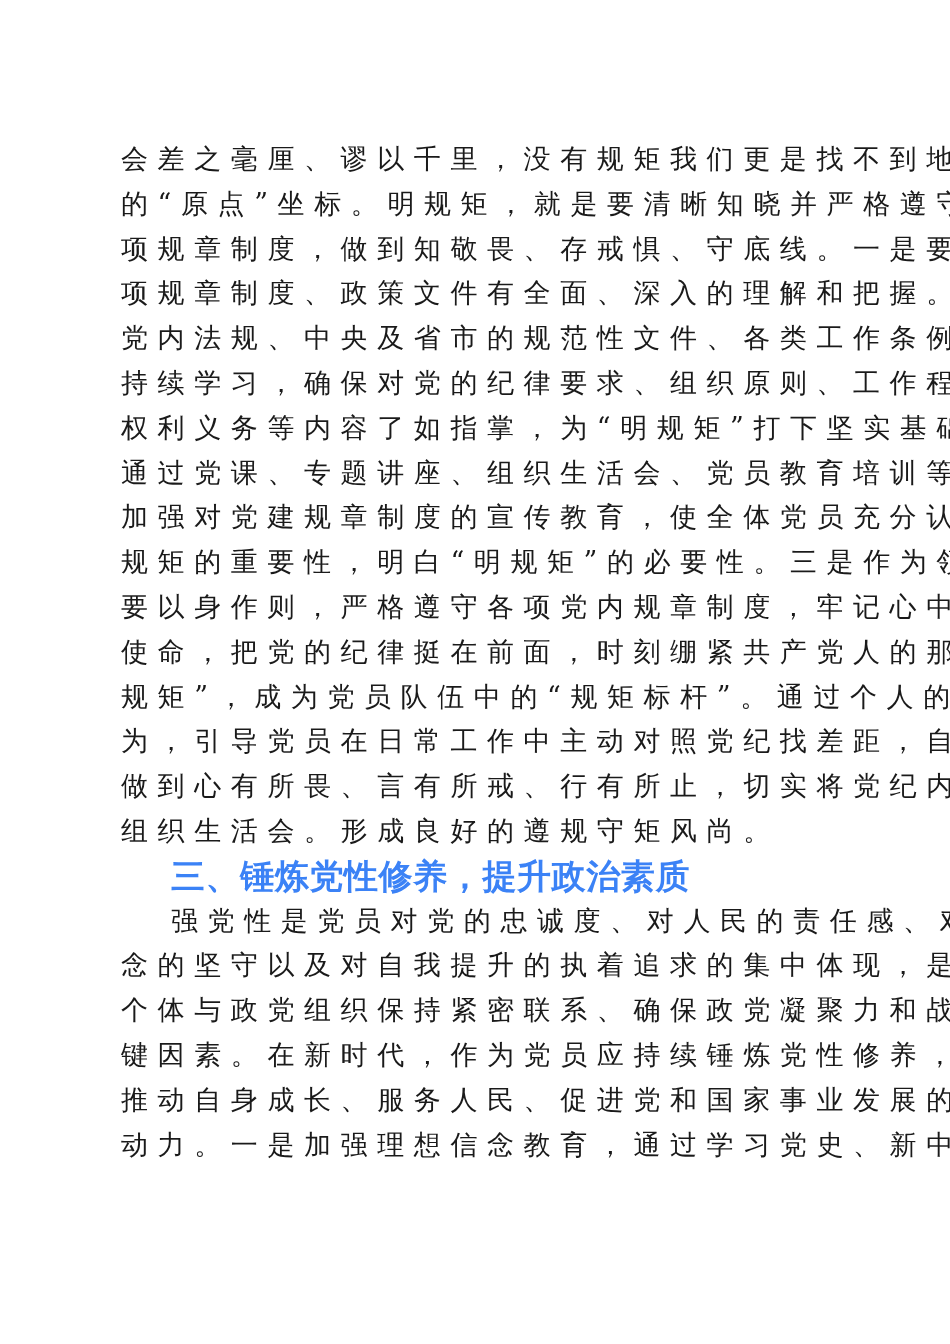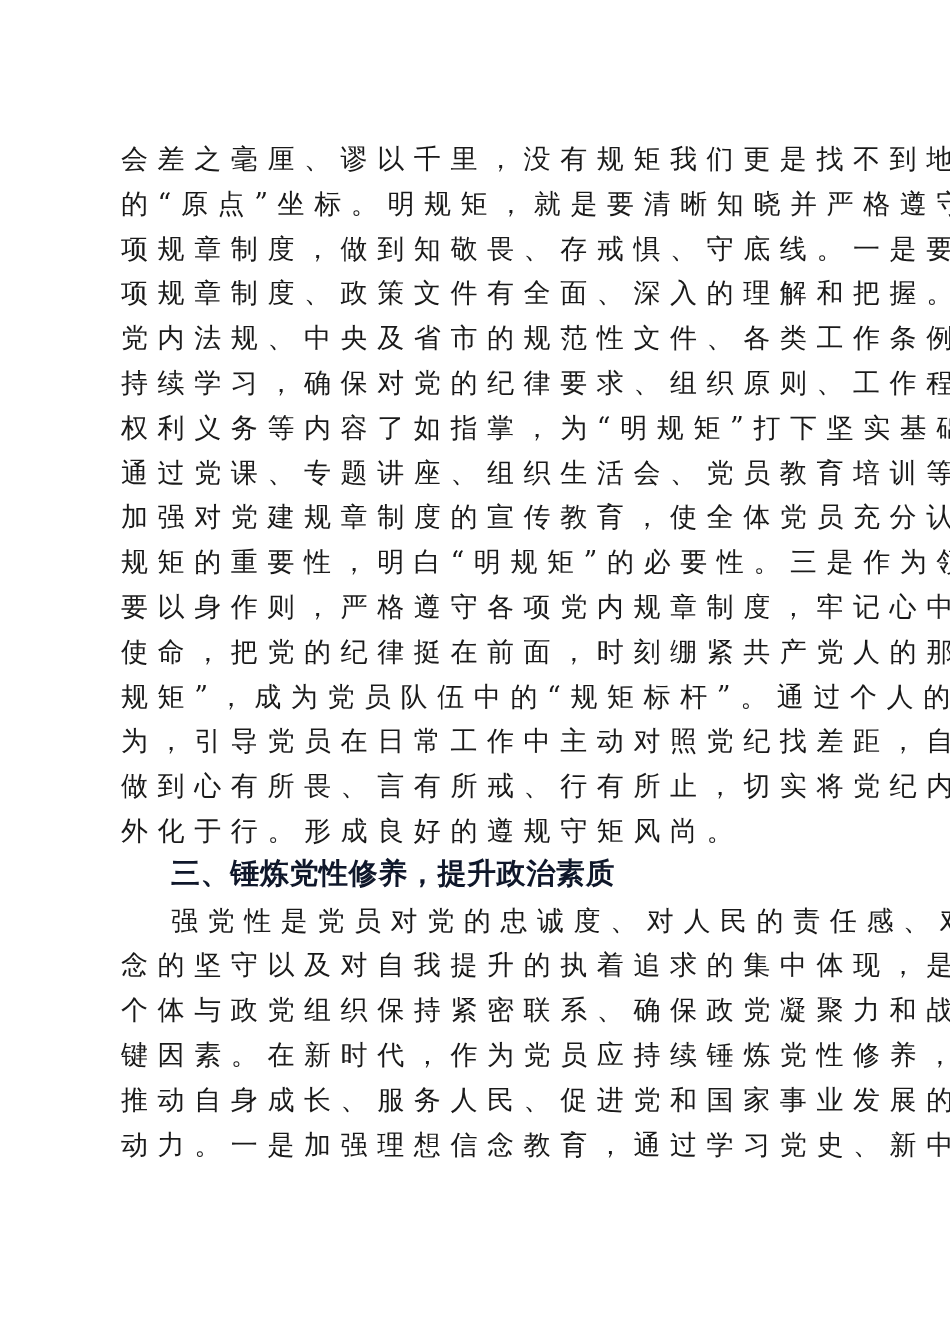--- a/index.html
+++ b/index.html
@@ -44,24 +44,24 @@
       text-align-last: left;
     }
     .line.indent {
       padding-left: 50px;
     }
     .heading {
       display: block;
       height: 44.8px;
       line-height: 44.8px;
       padding-left: 50px;
-      font-family: Liberation Mono, monospace;
-      font-size: 29px;
+      font-family: Liberation Sans, sans-serif;
+      font-size: 34px;
       font-weight: bold;
-      color: #0f172a;
+      color: #3b82f6;
       white-space: nowrap;
       letter-spacing: 0.6px;
     }
   </style>
 </head>
 <body>
 
 <div class="page">
   <div class="content">
 
@@ -74,21 +74,21 @@
       <span class="line">持续学习，确保对党的纪律要求、组织原则、工作程序、党员</span>
       <span class="line">权利义务等内容了如指掌，为“明规矩”打下坚实基础。二是</span>
       <span class="line">通过党课、专题讲座、组织生活会、党员教育培训等多种形式，</span>
       <span class="line">加强对党建规章制度的宣传教育，使全体党员充分认识到遵守</span>
       <span class="line">规矩的重要性，明白“明规矩”的必要性。三是作为领导干部，</span>
       <span class="line">要以身作则，严格遵守各项党内规章制度，牢记心中的初心与</span>
       <span class="line">使命，把党的纪律挺在前面，时刻绷紧共产党人的那根“纪律</span>
       <span class="line">规矩”，成为党员队伍中的“规矩标杆”。通过个人的模范行</span>
       <span class="line">为，引导党员在日常工作中主动对照党纪找差距，自查自纠，</span>
       <span class="line">做到心有所畏、言有所戒、行有所止，切实将党纪内化于心、</span>
-      <span class="line last">外化于行。形成良好的遵规守矩风尚。</span>
+      <span class="line last">组织生活会。形成良好的遵规守矩风尚。</span>
     </div>
 
     <h2 class="heading" style="margin:0;">三、锤炼党性修养，提升政治素质</h2>
 
     <div>
       <span class="line indent">强党性是党员对党的忠诚度、对人民的责任感、对理想信</span>
       <span class="line">念的坚守以及对自我提升的执着追求的集中体现，是确保党员</span>
       <span class="line">个体与政党组织保持紧密联系、确保政党凝聚力和战斗力的关</span>
       <span class="line">键因素。在新时代，作为党员应持续锤炼党性修养，使之成为</span>
       <span class="line">推动自身成长、服务人民、促进党和国家事业发展的强大精神</span>

